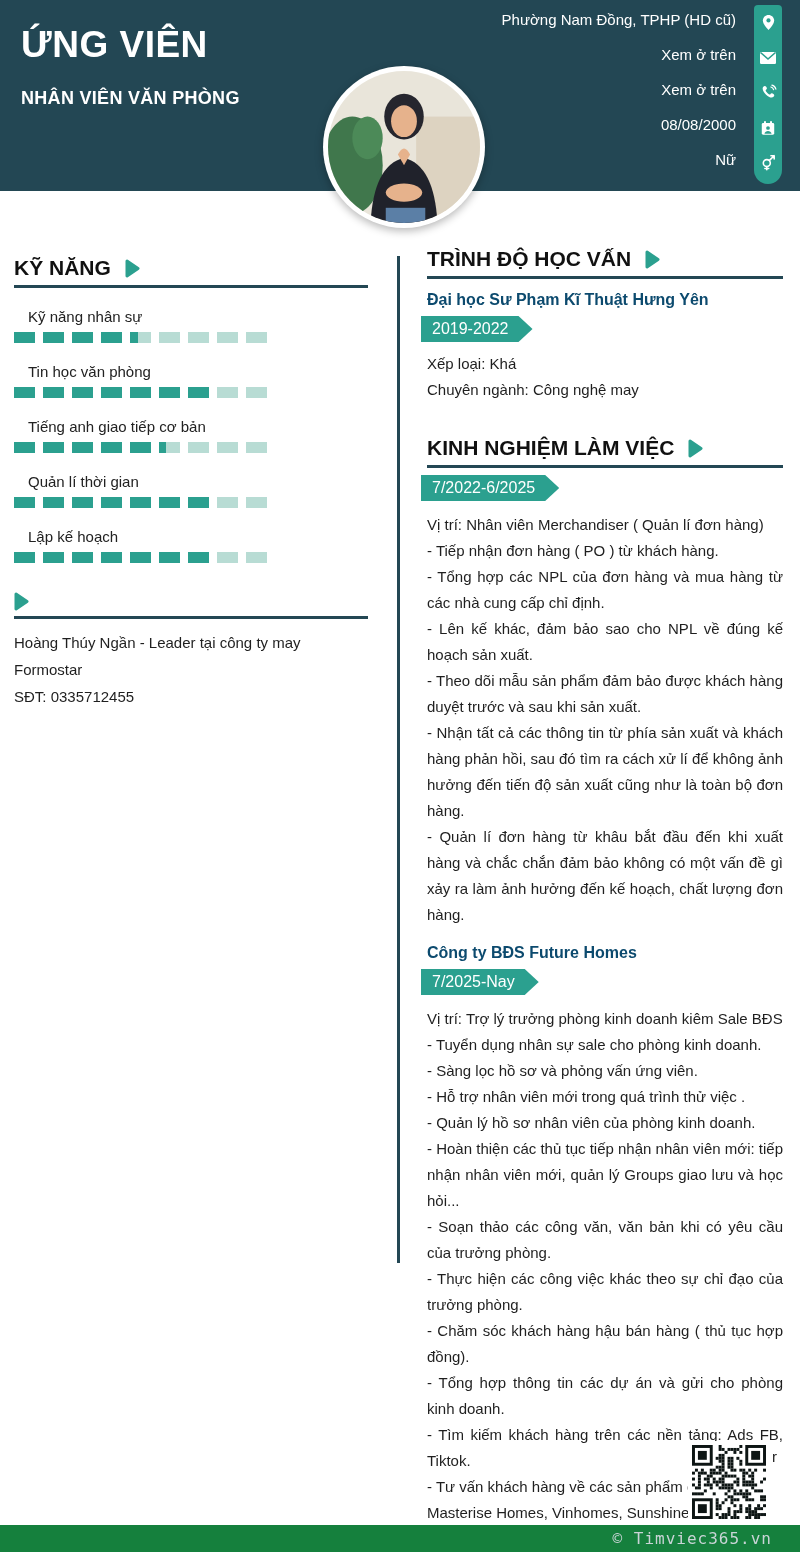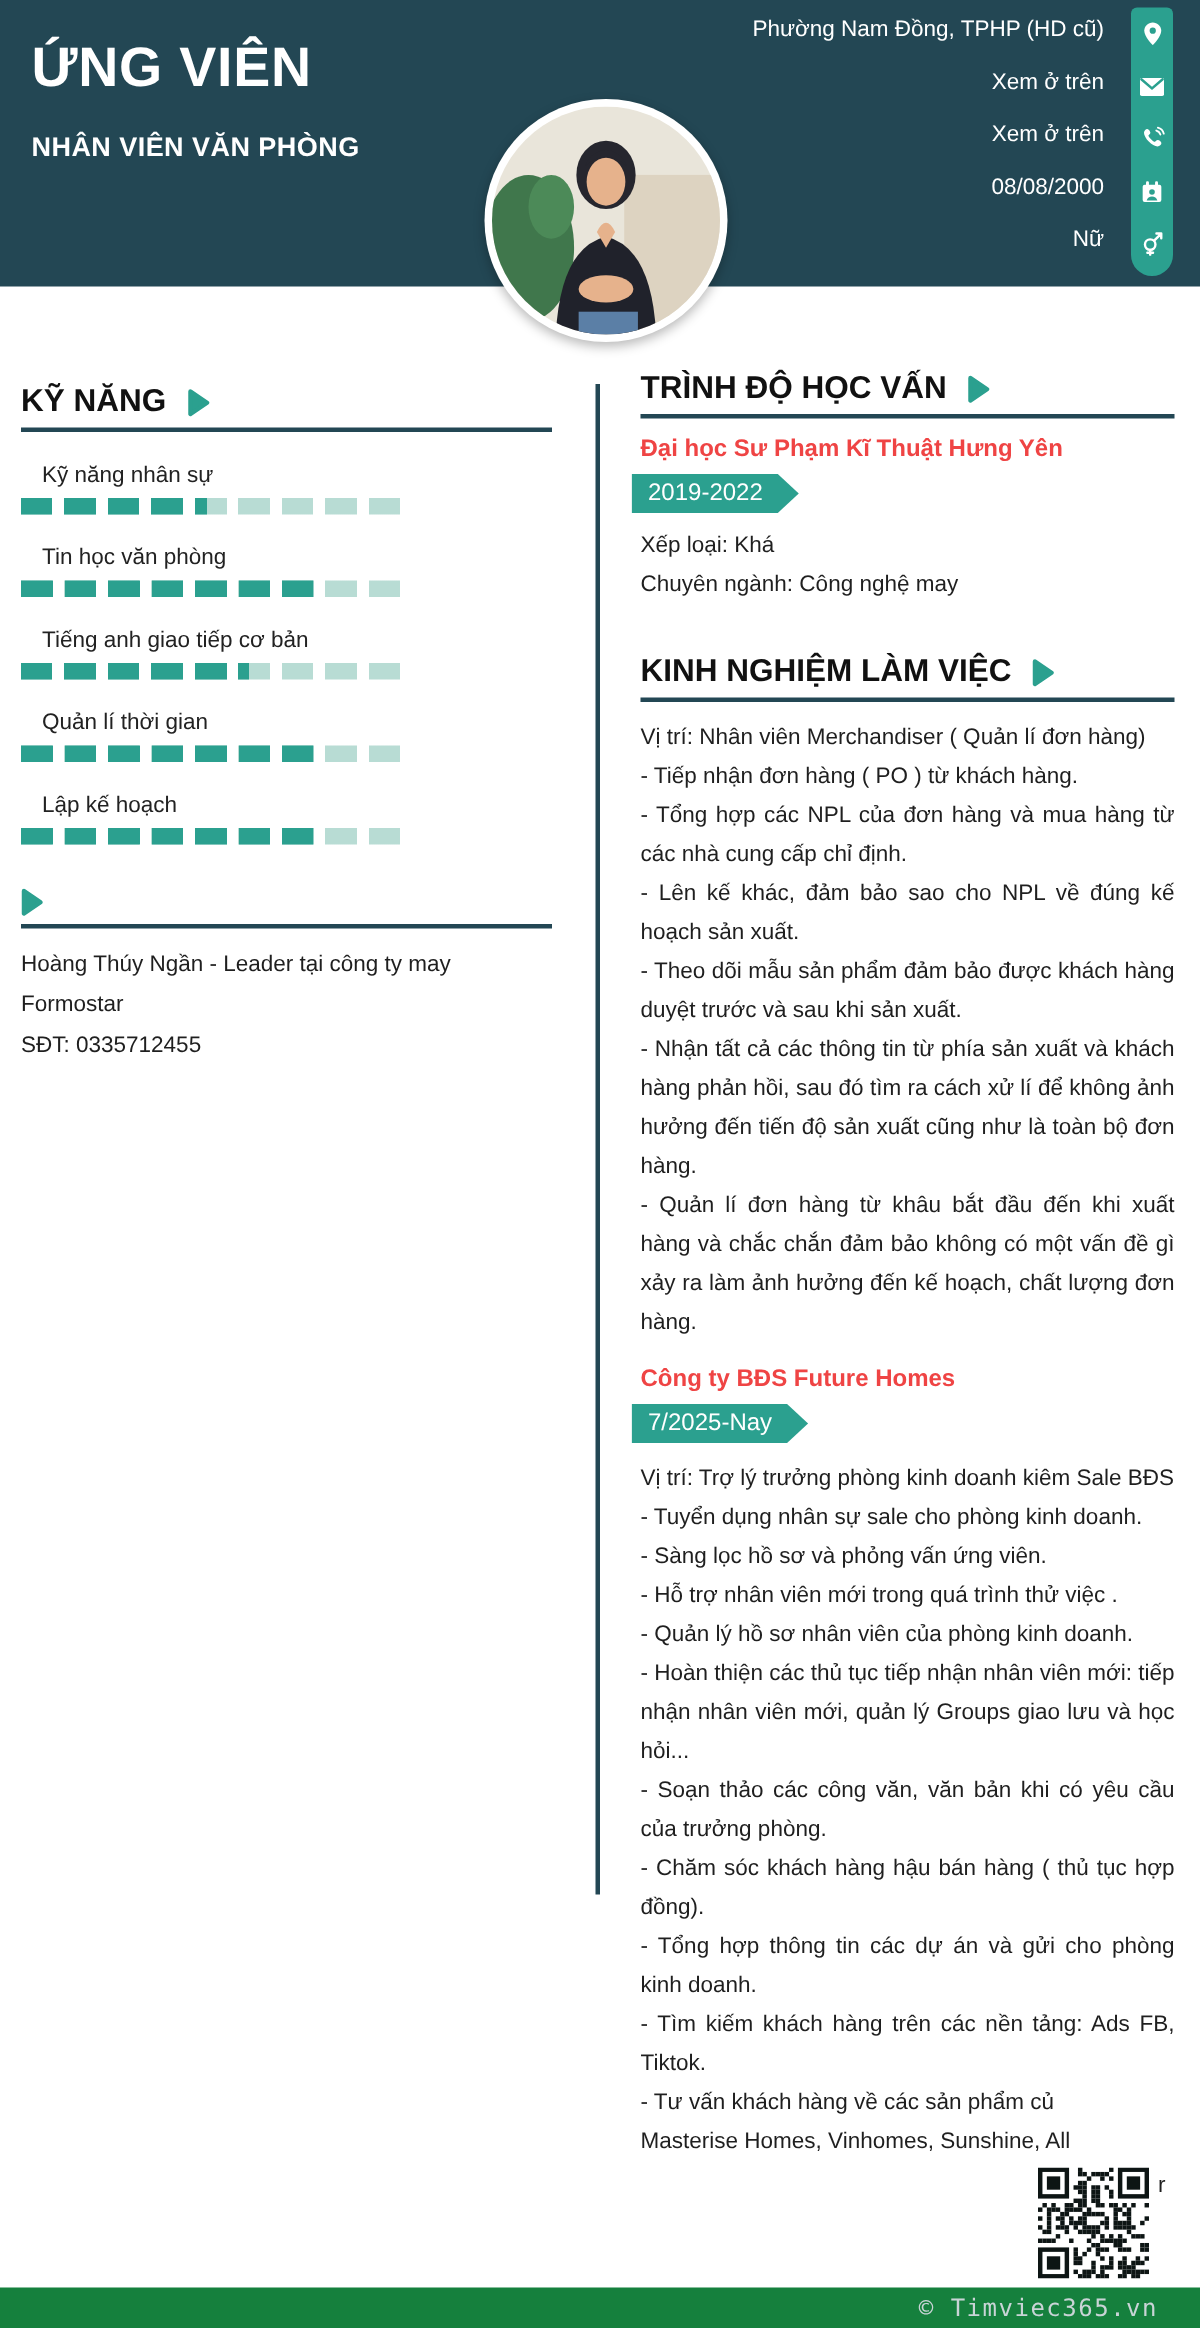--- a/index.html
+++ b/index.html
@@ -39,21 +39,21 @@
   .skill-bar { margin-top:7px; width:253px; height:11px;
                background:repeating-linear-gradient(90deg,#b8dcd4 0 21px,transparent 21px 29px); }
   .skill-fill { height:11px;
                background:repeating-linear-gradient(90deg,#2ba08f 0 21px,transparent 21px 29px); }
 
   .refs { margin-top:28px; }
   .refs-body { margin-top:10px; }
   .refs-body p { font-size:15px; color:#1f1f1f; line-height:27px; }
 
   
-  .school, .company { margin-top:12px; color:#ef4444; font-weight:bold; font-size:16px; }
+  .school, .company { margin-top:12px; color:#0c4a6e; font-weight:bold; font-size:16px; }
   .badge { display:inline-block; margin-top:7px; margin-left:-6px; background:#2ba08f; color:#fff;
            font-size:16px; padding:2px 24px 3px 11px; min-height:26px; line-height:21px;
            clip-path:polygon(0 0, calc(100% - 14px) 0, 100% 50%, calc(100% - 14px) 100%, 0 100%); }
   .edu-details { margin-top:9px; }
   .edu-details p, .bullets p { font-size:15px; color:#1f1f1f; line-height:26px; text-align:justify; }
   .exp-head { margin-top:33px; }
   .bullets { margin-top:11px; }
   .job2 { margin-top:16px; }
 
   
@@ -207,20 +207,21 @@
     </div>
 
     <h2 class="sec-head exp-head">
       <span>KINH NGHIỆM LÀM VIỆC</span>
       <svg class="arrow" width="15" height="19" viewBox="0 0 15 19">
           <path d="M2 2 L13 9.5 L2 17 Z" fill="#2ba08f" stroke="#2ba08f" stroke-width="3" stroke-linejoin="round"></path>
         </svg>
     </h2>
 
     <div class="job">
+      <div><span class="badge">7/2022-6/2025</span></div>
       <div class="bullets">
         <p>Vị trí: Nhân viên Merchandiser ( Quản lí đơn hàng)</p>
         <p>- Tiếp nhận đơn hàng ( PO ) từ khách hàng.</p>
         <p>- Tổng hợp các NPL của đơn hàng và mua hàng từ các nhà cung cấp chỉ định.</p>
         <p>- Lên kế khác, đảm bảo sao cho NPL về đúng kế hoạch sản xuất.</p>
         <p>- Theo dõi mẫu sản phẩm đảm bảo được khách hàng duyệt trước và sau khi sản xuất.</p>
         <p>- Nhận tất cả các thông tin từ phía sản xuất và khách hàng phản hồi, sau đó tìm ra cách xử lí để không ảnh hưởng đến tiến độ sản xuất cũng như là toàn bộ đơn hàng.</p>
         <p>- Quản lí đơn hàng từ khâu bắt đầu đến khi xuất hàng và chắc chắn đảm bảo không có một vấn đề gì xảy ra làm ảnh hưởng đến kế hoạch, chất lượng đơn hàng.</p>
       </div>
     </div>
@@ -229,20 +230,21 @@
       <div class="company">Công ty BĐS Future Homes</div>
       <div><span class="badge">7/2025-Nay</span></div>
       <div class="bullets">
         <p>Vị trí: Trợ lý trưởng phòng kinh doanh kiêm Sale BĐS</p>
         <p>- Tuyển dụng nhân sự sale cho phòng kinh doanh.</p>
         <p>- Sàng lọc hồ sơ và phỏng vấn ứng viên.</p>
         <p>- Hỗ trợ nhân viên mới trong quá trình thử việc .</p>
         <p>- Quản lý hồ sơ nhân viên của phòng kinh doanh.</p>
         <p>- Hoàn thiện các thủ tục tiếp nhận nhân viên mới: tiếp nhận nhân viên mới, quản lý Groups giao lưu và học hỏi...</p>
         <p>- Soạn thảo các công văn, văn bản khi có yêu cầu của trưởng phòng.</p>
+        <p>- Thực hiện các công việc khác theo sự chỉ đạo của trưởng phòng.</p>
         <p>- Chăm sóc khách hàng hậu bán hàng ( thủ tục hợp đồng).</p>
         <p>- Tổng hợp thông tin các dự án và gửi cho phòng kinh doanh.</p>
         <p>- Tìm kiếm khách hàng trên các nền tảng: Ads FB, Tiktok.</p>
         <p>- Tư vấn khách hàng về các sản phẩm củ</p>
         <p>Masterise Homes, Vinhomes, Sunshine, All</p>
       </div>
     </div>
   </main>
 
   <span class="qr-tail">r</span>

